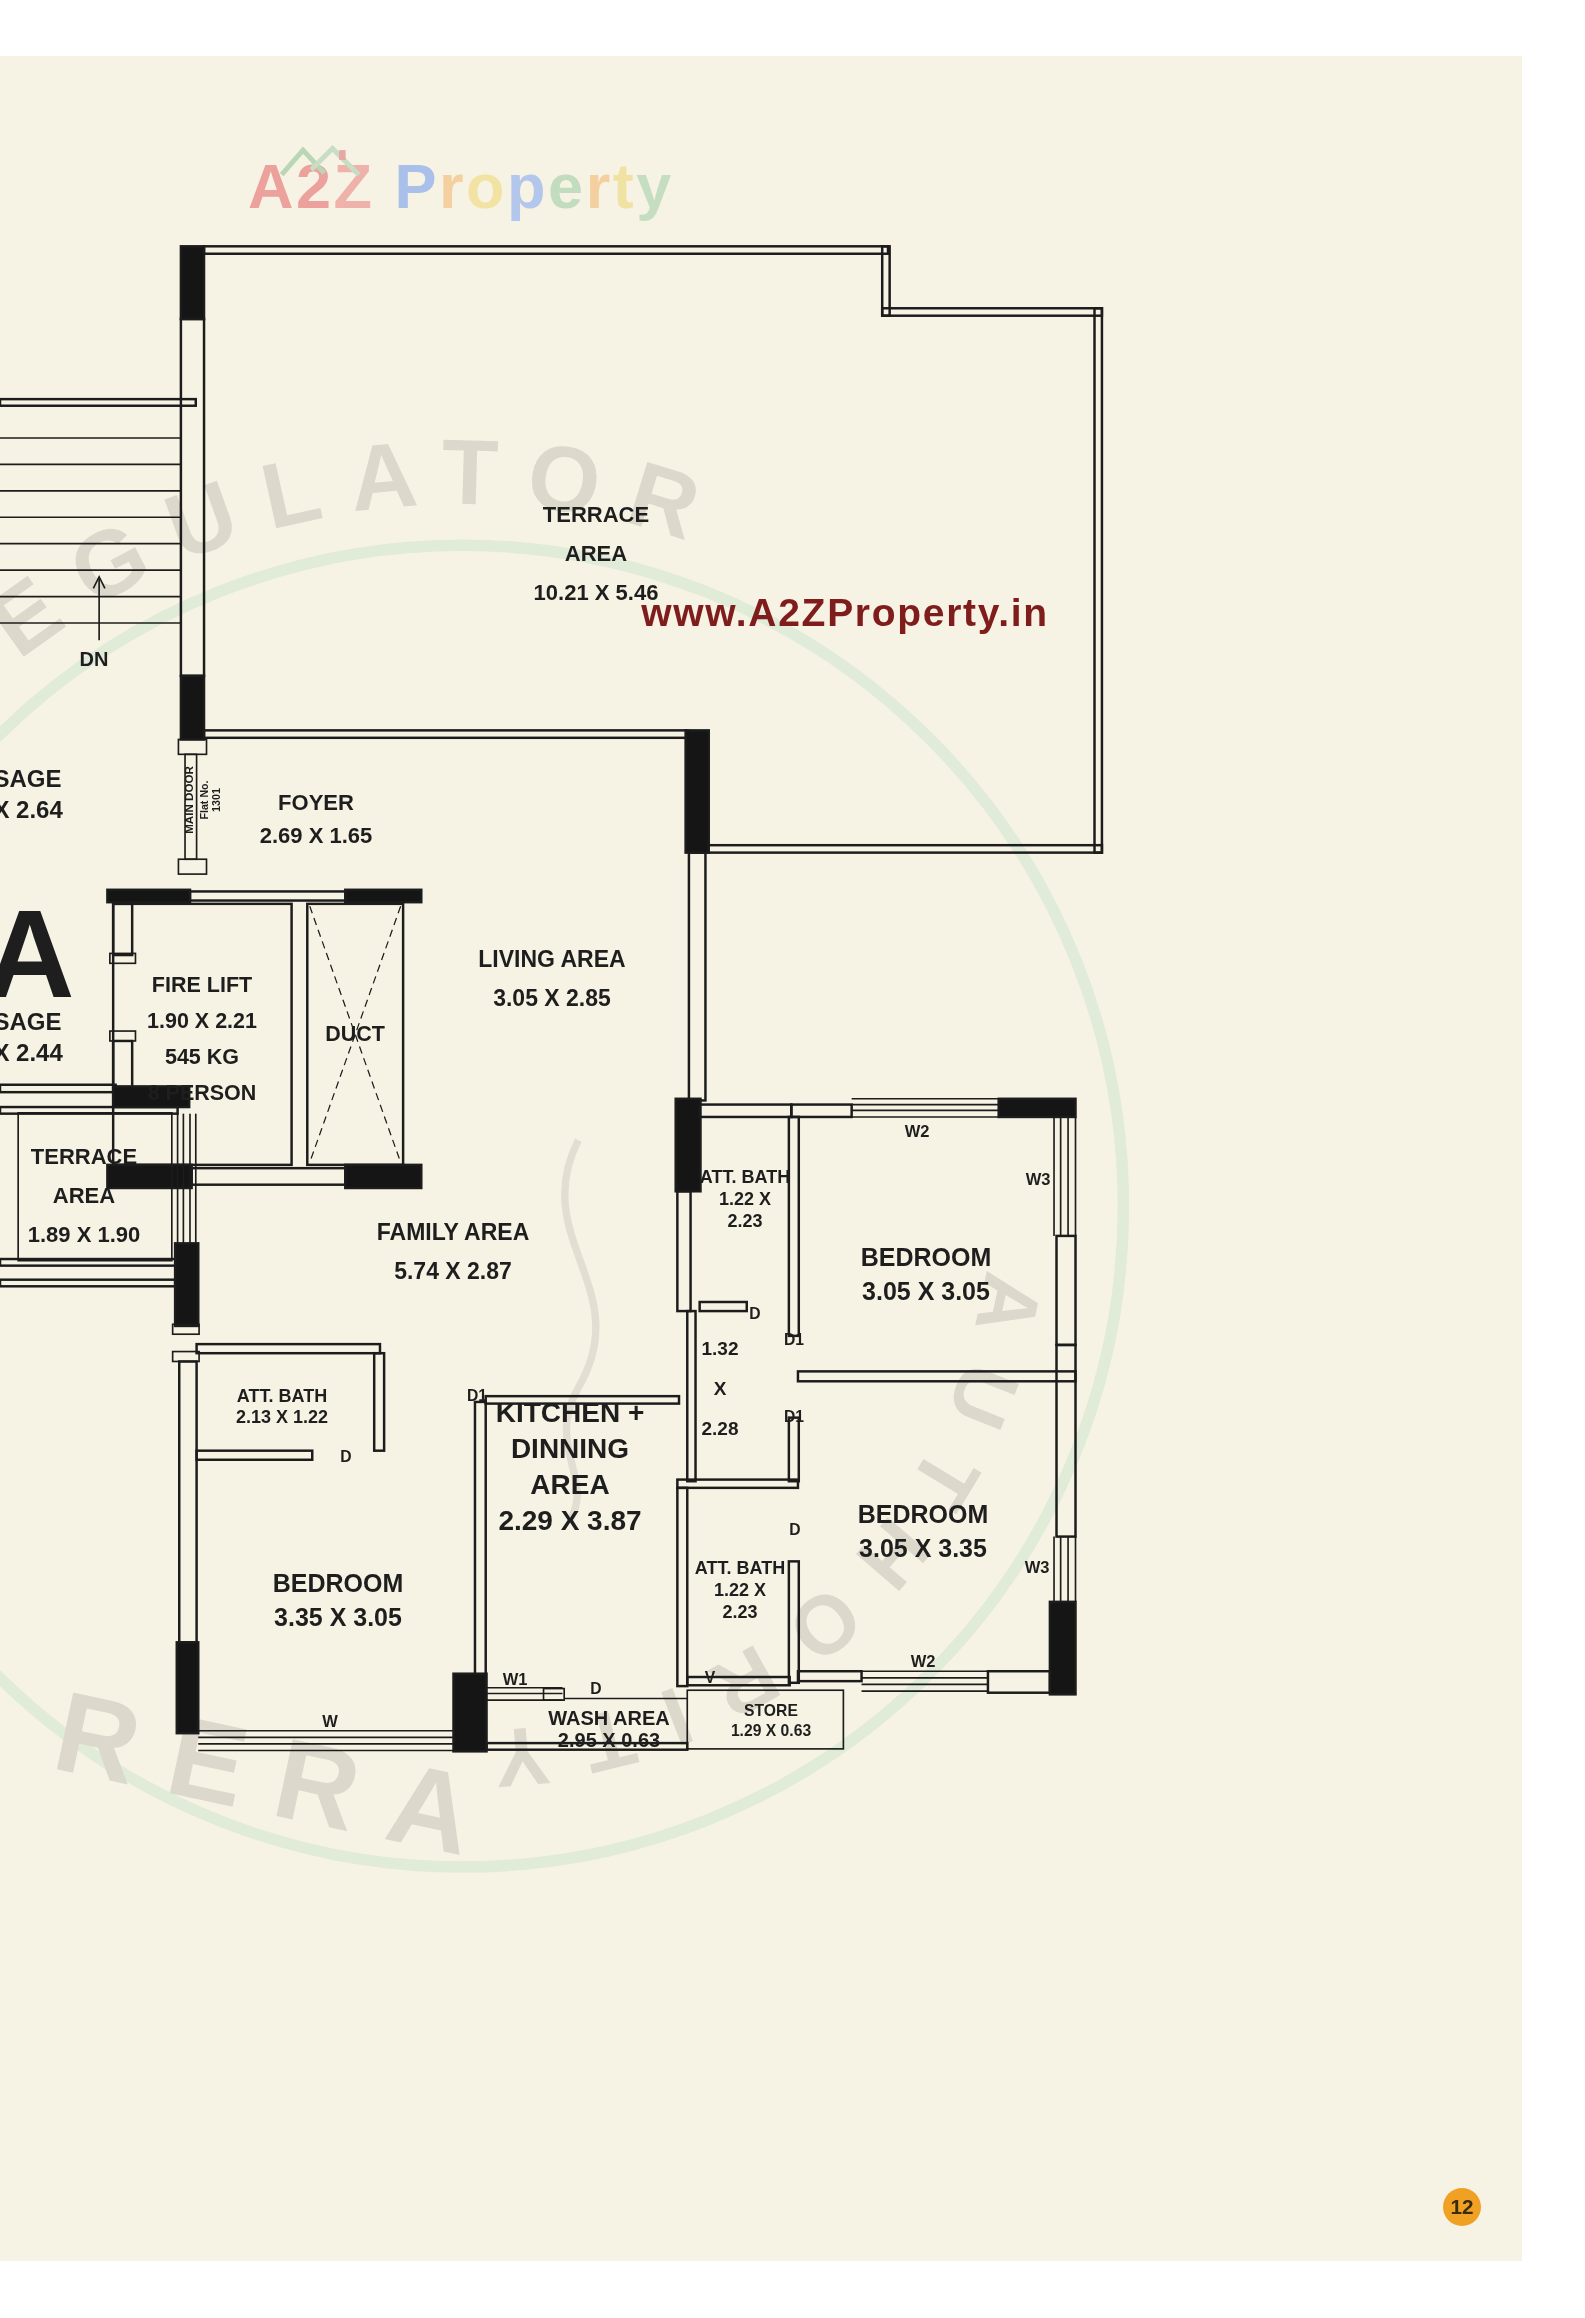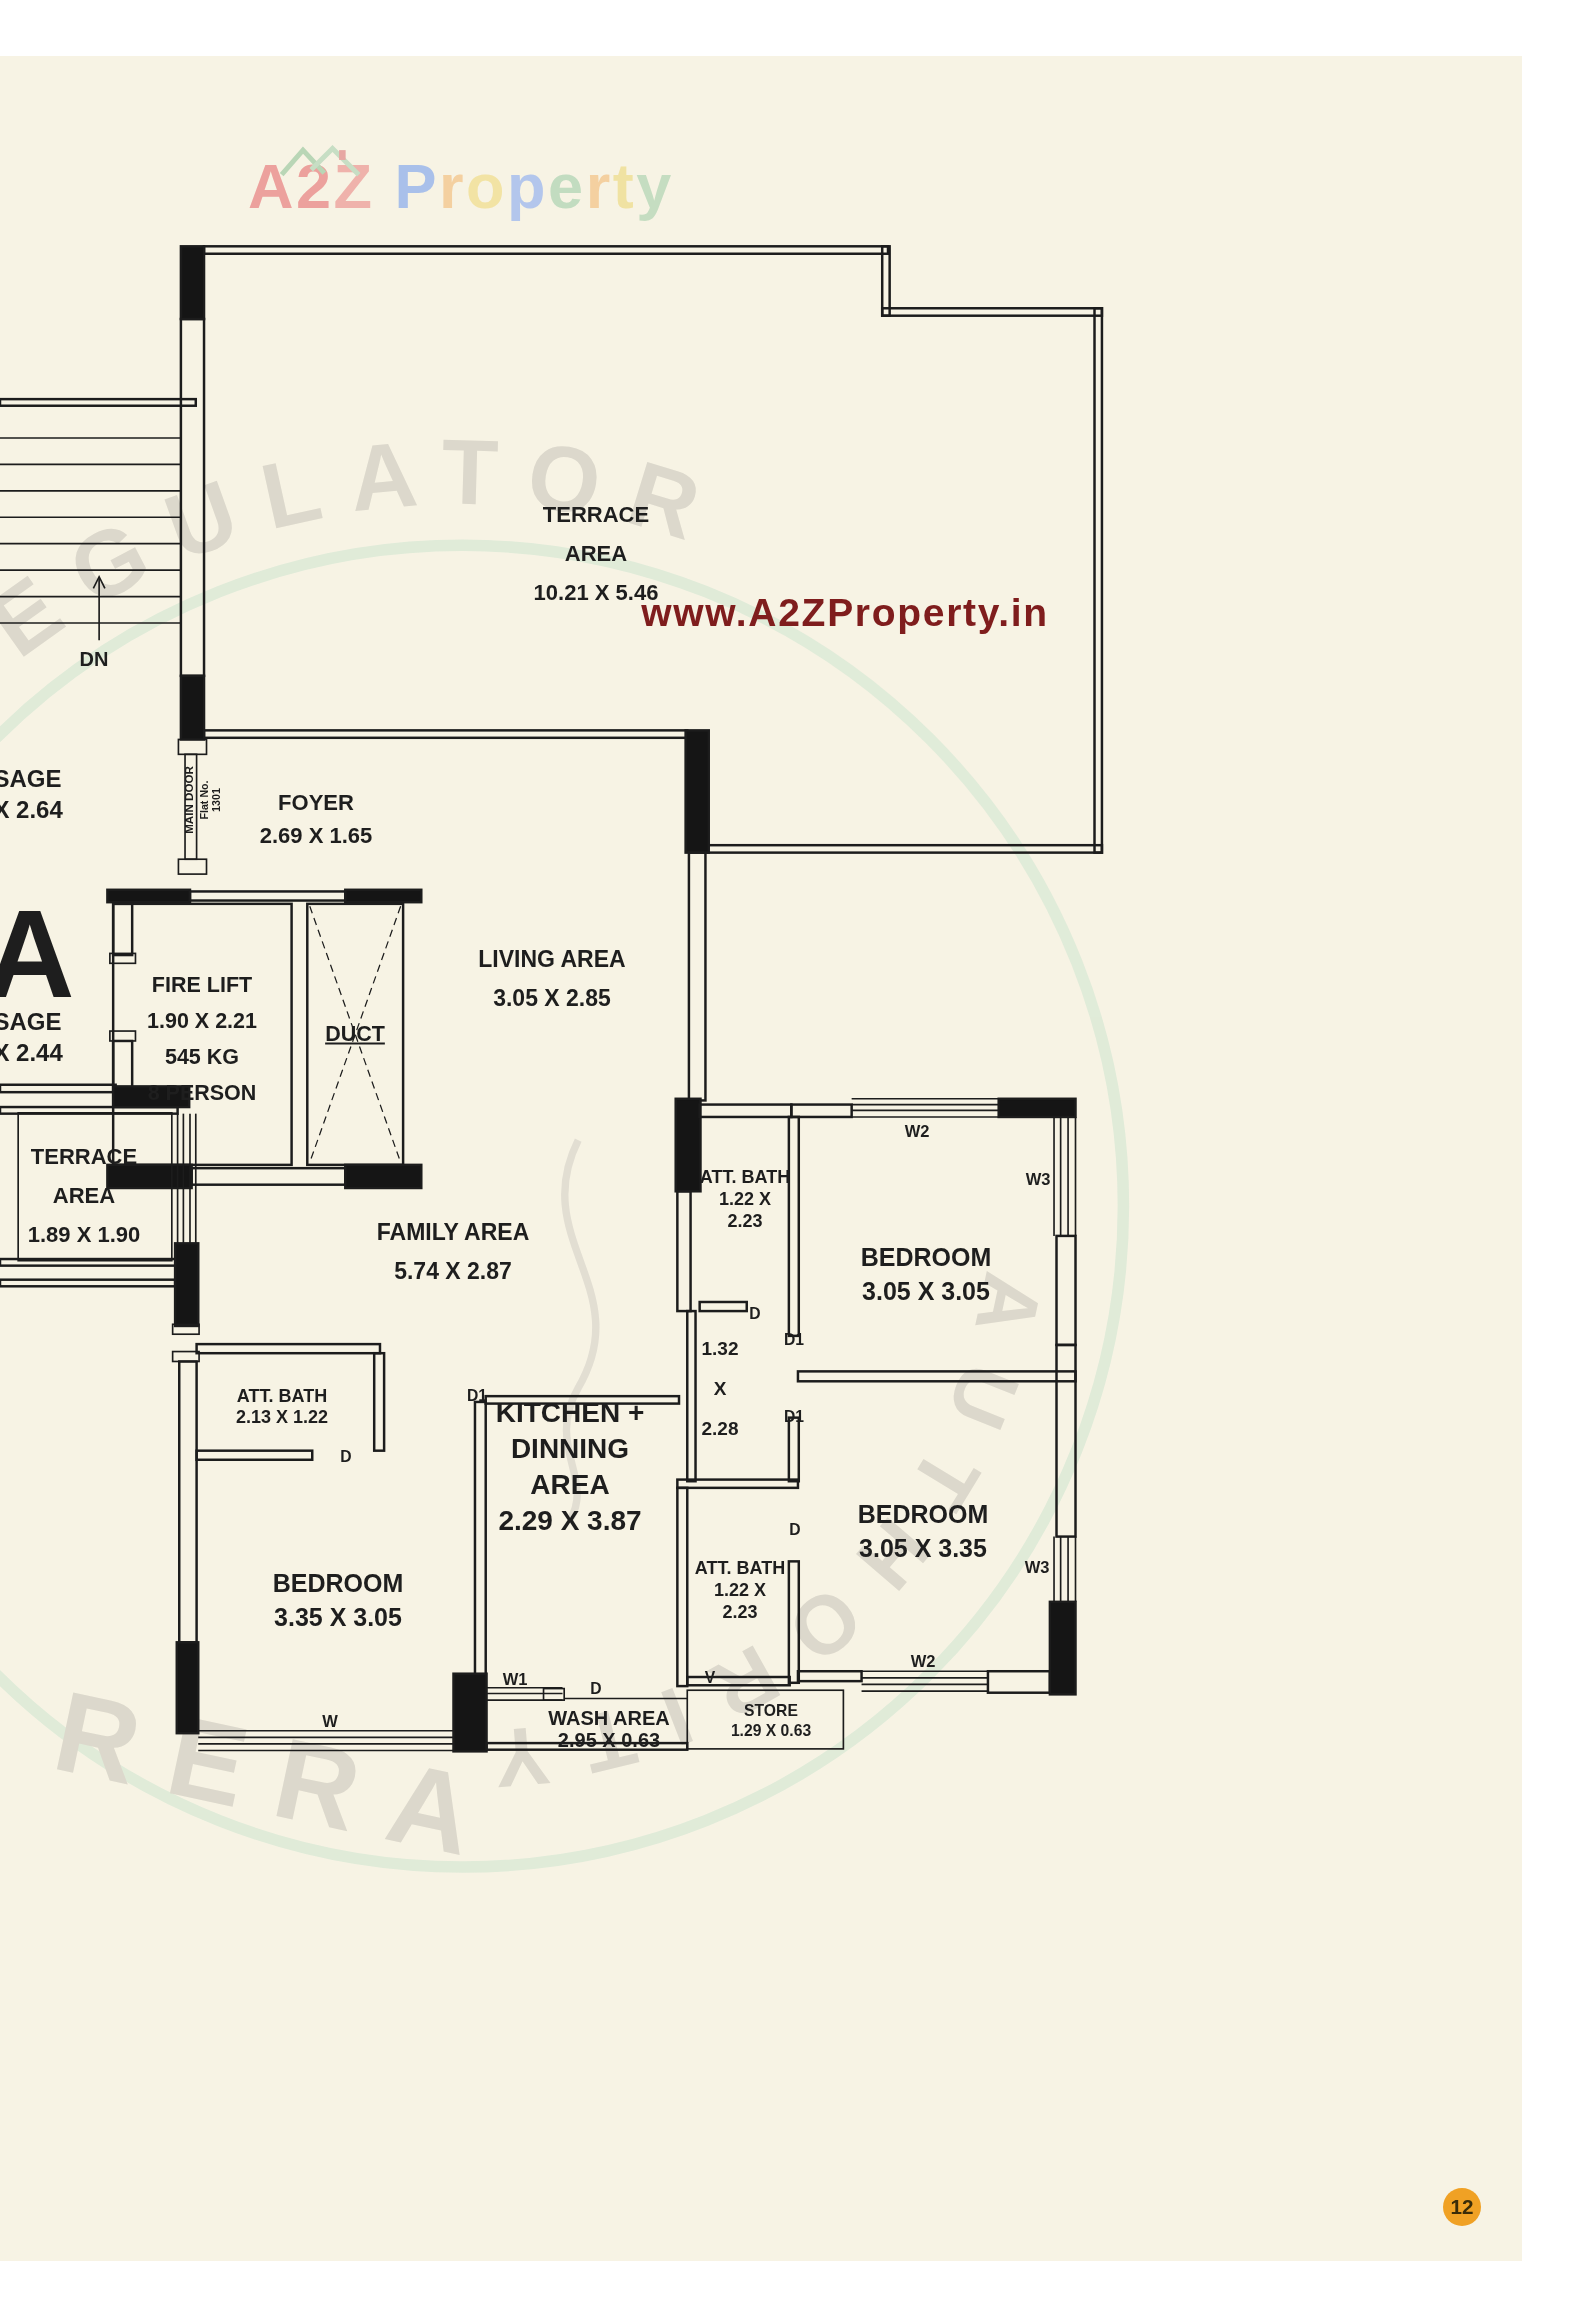--- a/index.html
+++ b/index.html
@@ -198,21 +198,21 @@
 10.21 X 5.46</div>
   <div class="lbl" style="left:316px;top:819px;font-size:22px;line-height:33px;">FOYER
 2.69 X 1.65</div>
   <div class="lbl rot" style="left:188px;top:800px;font-size:11.6px;">MAIN DOOR</div>
   <div class="lbl rot" style="left:210px;top:800px;font-size:10.7px;line-height:12.4px;">Flat No.
 1301</div>
   <div class="lbl" style="left:202px;top:1039px;font-size:21.5px;line-height:36px;">FIRE LIFT
 1.90 X 2.21
 545 KG
 8 PERSON</div>
-  <div class="lbl" style="left:355px;top:1034px;font-size:21.5px;text-decoration:underline;">DUCT</div>
+  <div class="lbl" style="left:355px;top:1034px;font-size:21.5px;">DUCT</div>
   <div class="lbl" style="left:552px;top:979px;font-size:23px;line-height:39px;">LIVING AREA
 3.05 X 2.85</div>
   <div class="lbl" style="left:453px;top:1252px;font-size:23px;line-height:39px;">FAMILY AREA
 5.74 X 2.87</div>
   <div class="lbl" style="left:84px;top:1195px;font-size:22px;line-height:39px;">TERRACE
 AREA
 1.89 X 1.90</div>
   <div class="lbl" style="left:745px;top:1199px;font-size:18px;line-height:22px;">ATT. BATH
 1.22 X
 2.23</div>

